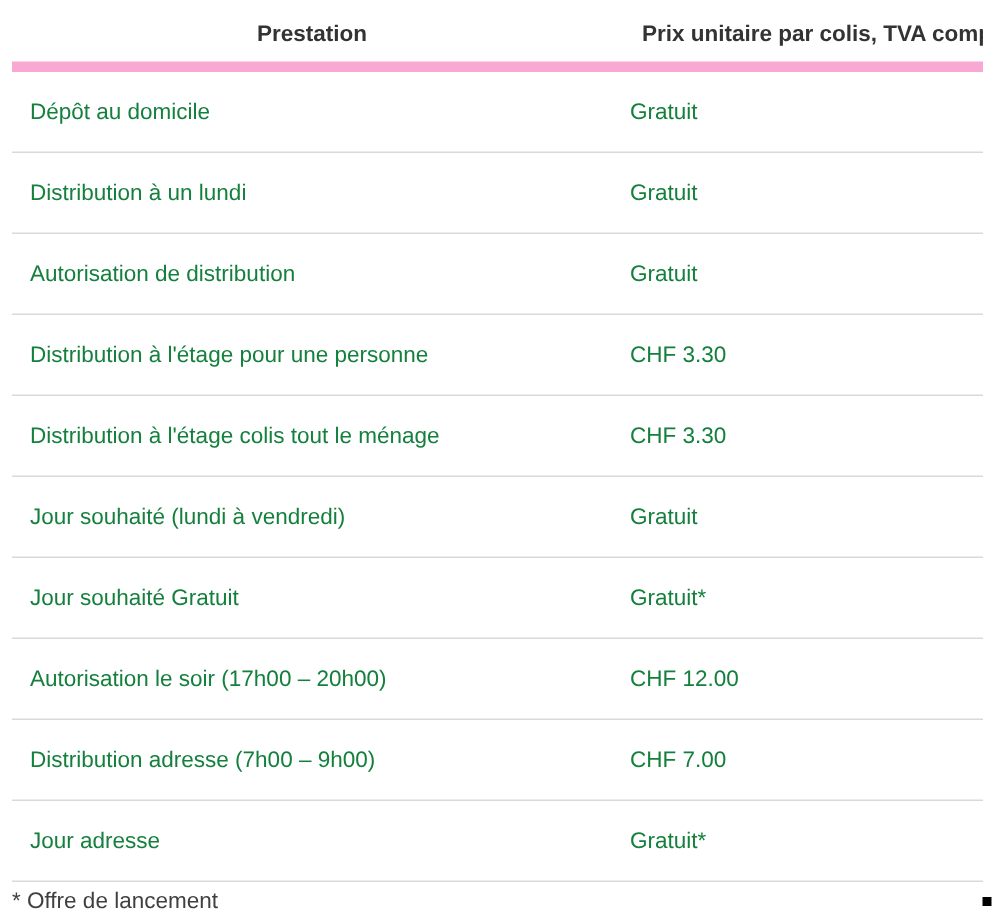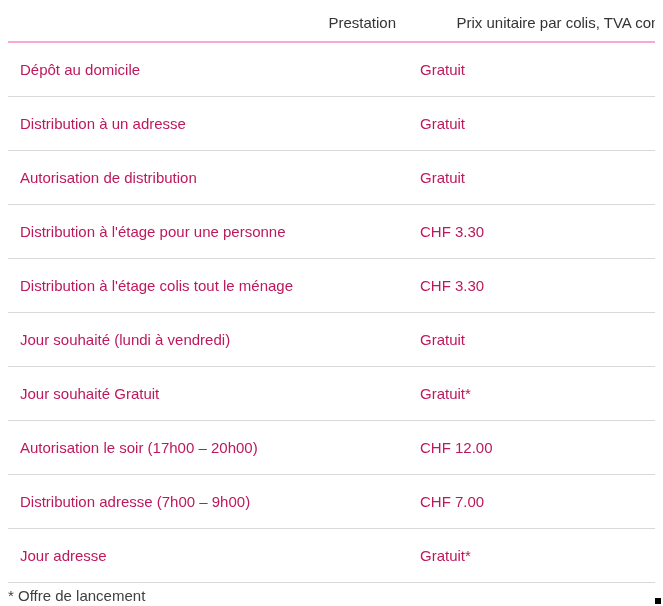--- a/index.html
+++ b/index.html
@@ -17,33 +17,33 @@
   }
   .table-wrap {
     overflow-x: scroll;
     scrollbar-width: thin;
   }
   table {
     border-collapse: collapse;
     min-width: 700px;
   }
   th {
-    text-align: right;
-    font-weight: 400;
+    text-align: center;
+    font-weight: 700;
     color: #333;
     padding: 8px 12px 10px 12px;
-    border-bottom: 2px solid #f9a8d4;
+    border-bottom: 7px solid #f9a8d4;
   }
   th.col-prestation {
     width: 400px;
   }
   td {
     padding: 18px 12px;
     border-bottom: 1px solid #d9d9d9;
-    color: #be185d;
+    color: #15803d;
     font-weight: 400;
     vertical-align: middle;
   }
   .footnote {
     font-size: 15px;
     color: #404040;
     padding: 4px 0 0 0;
   }
   
   .table-wrap::-webkit-scrollbar {
@@ -74,21 +74,21 @@
         <th class="col-prestation">Prestation</th>
         <th>Prix unitaire par colis, TVA comprise</th>
       </tr>
     </thead>
     <tbody>
       <tr>
         <td>Dépôt au domicile</td>
         <td>Gratuit</td>
       </tr>
       <tr>
-        <td>Distribution à un adresse</td>
+        <td>Distribution à un lundi</td>
         <td>Gratuit</td>
       </tr>
       <tr>
         <td>Autorisation de distribution</td>
         <td>Gratuit</td>
       </tr>
       <tr>
         <td>Distribution à l'étage pour une personne</td>
         <td>CHF 3.30</td>
       </tr>

